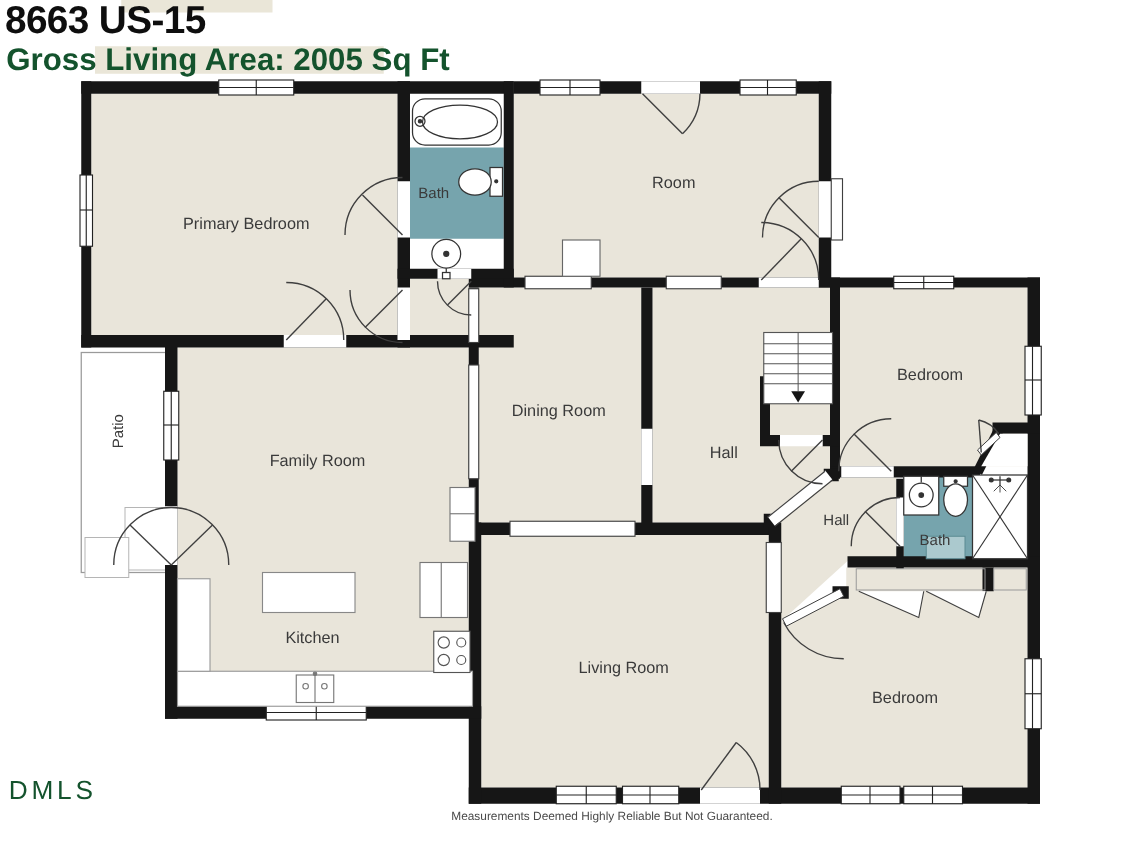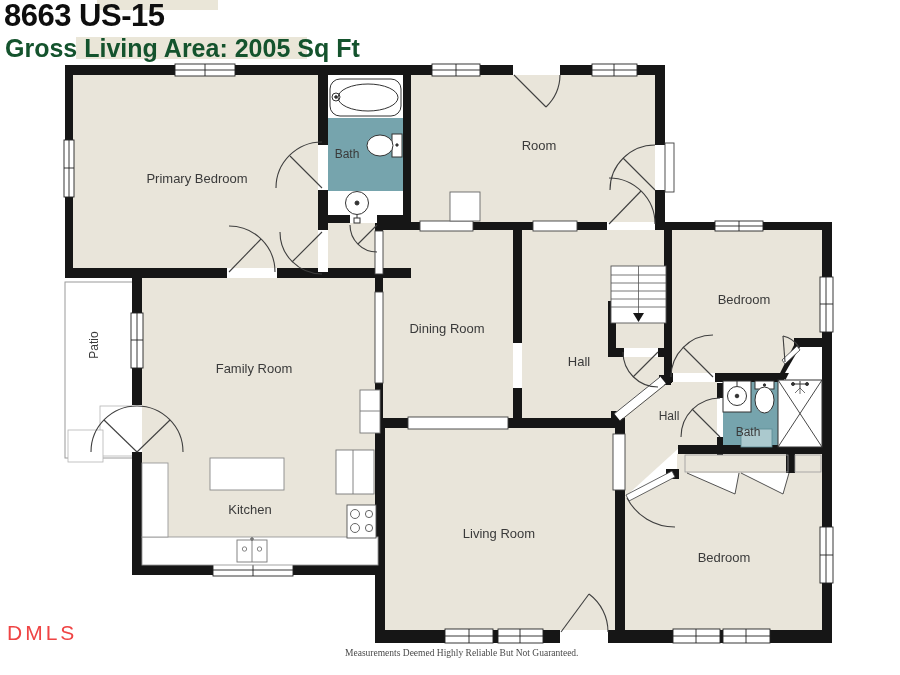--- a/index.html
+++ b/index.html
@@ -3,23 +3,23 @@
 <meta charset="utf-8">
 <style>
   html,body{margin:0;padding:0;background:#ffffff;}
   #stage{position:relative;width:900px;height:675px;background:#ffffff;overflow:hidden;
          font-family:"Liberation Sans", sans-serif;}
   .hl{position:absolute;background:#eae6d8;}
   #title{position:absolute;left:4px;top:-2px;font-size:31px;font-weight:800;color:#0e0e0e;
          letter-spacing:-0.5px;white-space:nowrap;z-index:3;}
   #subtitle{position:absolute;left:5px;top:34px;font-size:25px;font-weight:700;color:#14532d;
          white-space:nowrap;z-index:3;}
-  #watermark{position:absolute;left:7px;top:621px;font-size:21px;color:#ef4444;
+  #watermark{position:absolute;left:7px;top:621px;font-size:21px;color:#14532d;
          letter-spacing:3px;z-index:3;}
-  #disclaimer{position:absolute;left:345px;top:648px;font-size:9.5px;color:#4a4a4a;z-index:3;font-family:Liberation Serif, serif;}
+  #disclaimer{position:absolute;left:361px;top:648px;font-size:9.5px;color:#4a4a4a;z-index:3;}
   svg{position:absolute;left:0;top:0;}
   text.rlabel{font-family:"Liberation Sans",sans-serif;font-size:13px;fill:#3a3a3a;}
   text.small{font-size:12px;}
 </style>
 </head>
 <body>
 
 <div id="stage">
 
   <div class="hl" style="left:97px;top:0;width:121px;height:10px;"></div>

